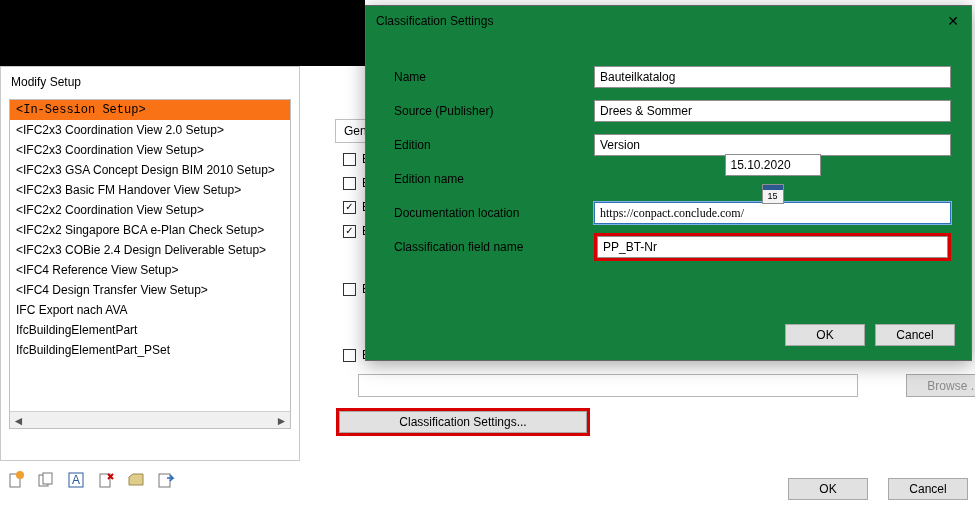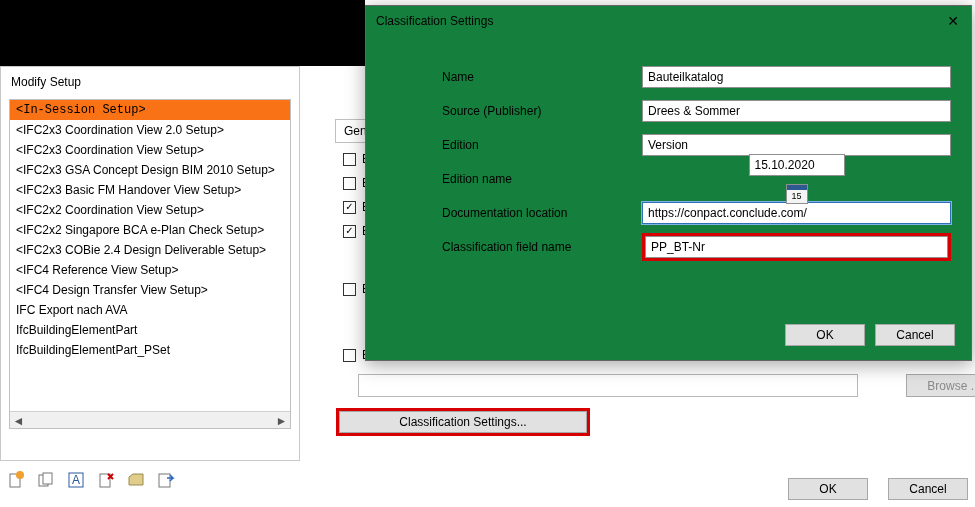--- a/index.html
+++ b/index.html
@@ -38,24 +38,24 @@
   
   .browse-input { position:absolute; left:358px; top:374px; width:500px; height:23px; border:1px solid #b7b7b7; background:#fff; }
   .browse-btn { position:absolute; left:906px; top:374px; width:96px; height:23px; background:#e1e1e1; border:1px solid #a8a8a8; color:#8a8a8a; display:flex; align-items:center; justify-content:center; }
 
   
   .dialog { position:absolute; left:365px; top:5px; width:607px; height:356px; background:#15803d; border:1px solid #646464; box-shadow:0 4px 18px rgba(0,0,0,0.35); }
   .dlg-title { height:30px; display:flex; align-items:center; padding:0 10px; position:relative; font-size:12px; }
   .dlg-close { position:absolute; right:6px; top:4px; width:24px; height:22px; display:flex; align-items:center; justify-content:center; font-size:14px; }
   .dlg-body { padding:24px 20px 4px 28px; }
   .frow { display:flex; align-items:center; height:34px; }
-  .frow .lbl { width:200px;margin-left:48px; }
+  .frow .lbl { width:200px; }
   .frow .fld { flex:1; }
   .txt { width:100%; height:22px; border:1px solid #8f8f8f; padding:2px 5px; background:#fff; }
-  .txt.focus { border:1px solid #2f6fb8; outline:1px solid #7fb2e8; }
+  .txt.focus { border:1px solid #2f6fb8; outline:1px solid #7fb2e8;font-family:Liberation Serif, serif; }
   .redbox { border:3px solid #d60000; padding:0; }
   .redbox .txt { border:1px solid #8f8f8f; margin:0; }
   .date-wrap { display:flex; align-items:center; gap:8px;flex-direction:column; }
   .date-txt { width:96px; height:22px; border:1px solid #8f8f8f; padding:2px 5px; }
   .cal-icon { width:22px; height:20px; border:1px solid #8f8f8f; display:flex; align-items:center; justify-content:center; background:#f4f4f4; font-size:9px; position:relative;}
   .cal-icon::before{content:""; position:absolute; top:0; left:0; right:0; height:5px; background:#2c5a90;}
   .cal-icon span{position:relative; top:2px; font-size:9px;}
   .dlg-buttons { position:absolute; right:16px; bottom:14px; display:flex; gap:10px; }
 </style>
 </head>

